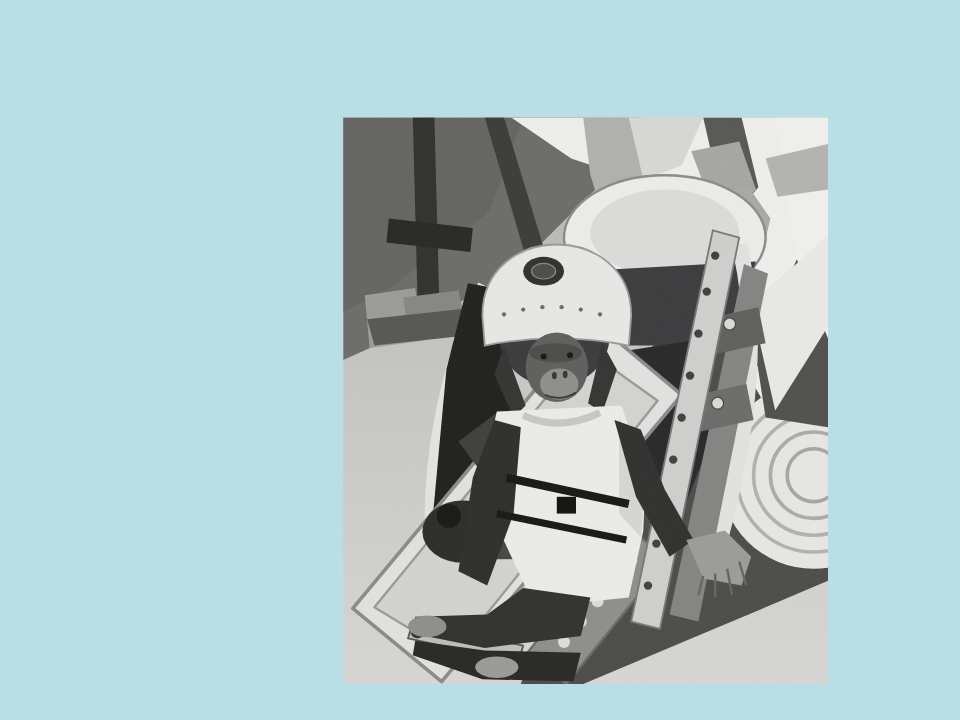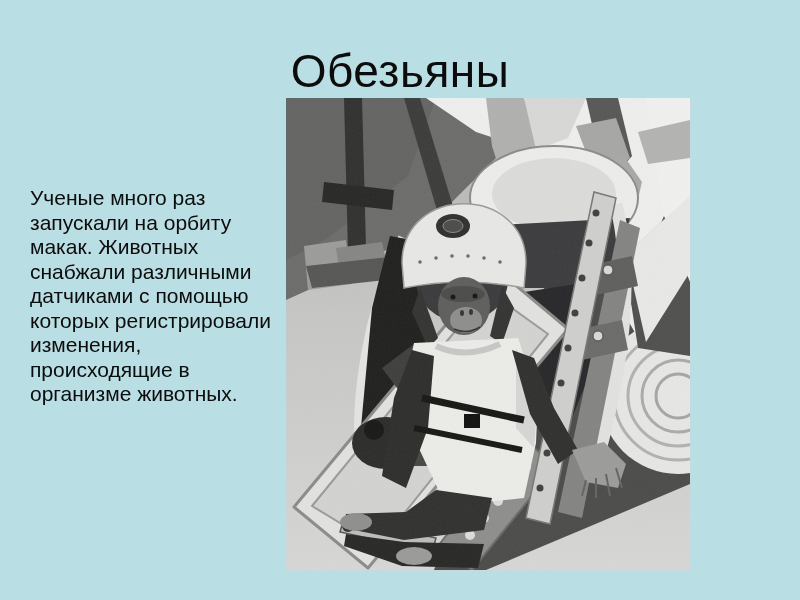--- a/index.html
+++ b/index.html
@@ -41,31 +41,21 @@
     height: 472px;
     margin: 0;
   }
   .photo-figure svg { display: block; width: 100%; height: 100%; }
 </style>
 </head>
 <body>
 
 <div class="slide" style="background-color: rgb(185, 222, 227);">
 
-  <h1 class="slide-title" style="color: rgb(12, 12, 12);">Обезьяны</h1>
-
-  <p class="body-text" style="color: rgb(12, 12, 12);">Ученые много раз
-запускали на орбиту
-макак. Животных
-снабжали различными
-датчиками с помощью
-которых регистрировали
-изменения,
-происходящие в
-организме животных.</p>
+
 
   <figure class="photo-figure" role="img" aria-label="Black-and-white photograph: a chimpanzee wearing a white helmet with a round badge reclines in an open space-capsule couch while a scientist in a white coat holds the hatch open">
     <svg viewBox="0 0 404 472" preserveAspectRatio="none">
       <defs>
         <linearGradient id="groundGrad" x1="0" y1="0" x2="0" y2="1">
           <stop offset="0" stop-color="#b2b2b0"></stop>
           <stop offset="0.45" stop-color="#c6c6c4"></stop>
           <stop offset="1" stop-color="#d7d7d5"></stop>
         </linearGradient>
         <filter id="grain" x="0" y="0" width="100%" height="100%">

